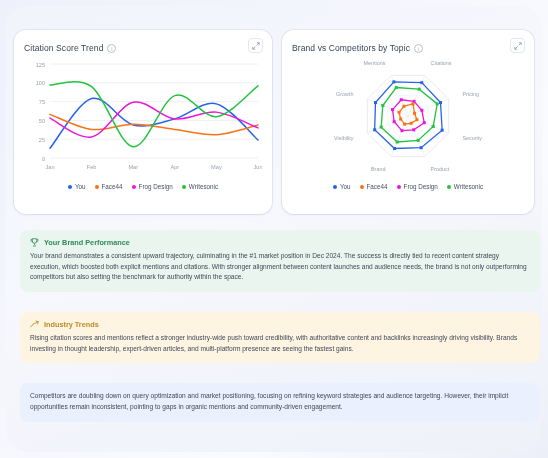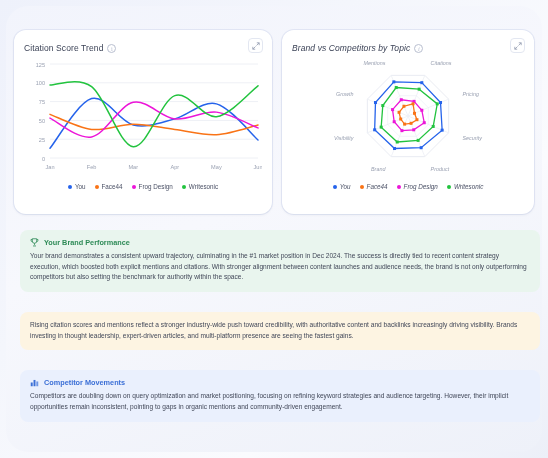--- a/index.html
+++ b/index.html
@@ -25,21 +25,21 @@
     justify-content: space-between;
   }
   .chart-card {
     background: #ffffff;
     border-radius: 12px;
     box-shadow: 0 1px 3px rgba(40,50,90,0.07), 0 0 0 1px rgba(225,230,245,0.9);
     padding: 10px 10px 8px 10px;
     position: relative;
   }
   .card-left { width: 258px; height: 184px; }
-  .card-right { width: 252px; height: 184px; font-style: italic; }
+  .card-right { width: 252px; height: 184px; }
   .card-head {
     display: flex;
     align-items: center;
     gap: 4px;
     height: 16px;
   }
   .card-title {
     font-size: 8.5px;
     color: #3b4256;
     letter-spacing: .1px;
@@ -276,31 +276,30 @@
             <path d="M9 2 H10.7 V3 A2 2 0 0 1 8.8 5" fill="none" stroke="#2e8b57" stroke-width="1"></path>
             <path d="M6 7 V9.2 M4 10.6 H8" fill="none" stroke="#2e8b57" stroke-width="1.1"></path>
           </svg>
         </span>
         <span class="insight-title">Your Brand Performance</span>
       </div>
       <div class="insight-body">Your brand demonstrates a consistent upward trajectory, culminating in the #1 market position in Dec 2024. The success is directly tied to recent content strategy execution, which boosted both explicit mentions and citations. With stronger alignment between content launches and audience needs, the brand is not only outperforming competitors but also setting the benchmark for authority within the space.</div>
     </div>
 
     <div class="insight-card ic-amber">
-      <div class="insight-body">Rising citation scores and mentions reflect a stronger industry-wide push toward credibility, with authoritative content and backlinks increasingly driving visibility. Brands investing in thought leadership, expert-driven articles, and multi-platform presence are seeing the fastest gains.</div>
-    </div>
-
-    <div class="insight-card ic-blue">
       <div class="insight-head">
         <span>
           <svg width="9" height="9" viewBox="0 0 12 12">
-            <rect x="1" y="6" width="2.6" height="5" fill="#3b6fd6"></rect>
-            <rect x="4.7" y="2.6" width="2.6" height="8.4" fill="#3b6fd6"></rect>
-            <rect x="8.4" y="4.6" width="2.6" height="6.4" fill="#6f96e4"></rect>
+            <path d="M1 9 C3 9 3.5 4.5 6 4.5 C8 4.5 8.6 2.8 10.6 2.4" fill="none" stroke="#c08a1e" stroke-width="1.2" stroke-linecap="round"></path>
+            <path d="M7.9 1.6 L11 2.2 L10.2 5.2" fill="none" stroke="#c08a1e" stroke-width="1.2" stroke-linejoin="round" stroke-linecap="round"></path>
           </svg>
         </span>
-        <span class="insight-title">Competitor Movements</span>
-      </div>
+        <span class="insight-title">Industry Trends</span>
+      </div>
+      <div class="insight-body">Rising citation scores and mentions reflect a stronger industry-wide push toward credibility, with authoritative content and backlinks increasingly driving visibility. Brands investing in thought leadership, expert-driven articles, and multi-platform presence are seeing the fastest gains.</div>
+    </div>
+
+    <div class="insight-card ic-blue">
       <div class="insight-body">Competitors are doubling down on query optimization and market positioning, focusing on refining keyword strategies and audience targeting. However, their implicit opportunities remain inconsistent, pointing to gaps in organic mentions and community-driven engagement.</div>
     </div>
 
   </div>
 </div>
 
 </body></html>

